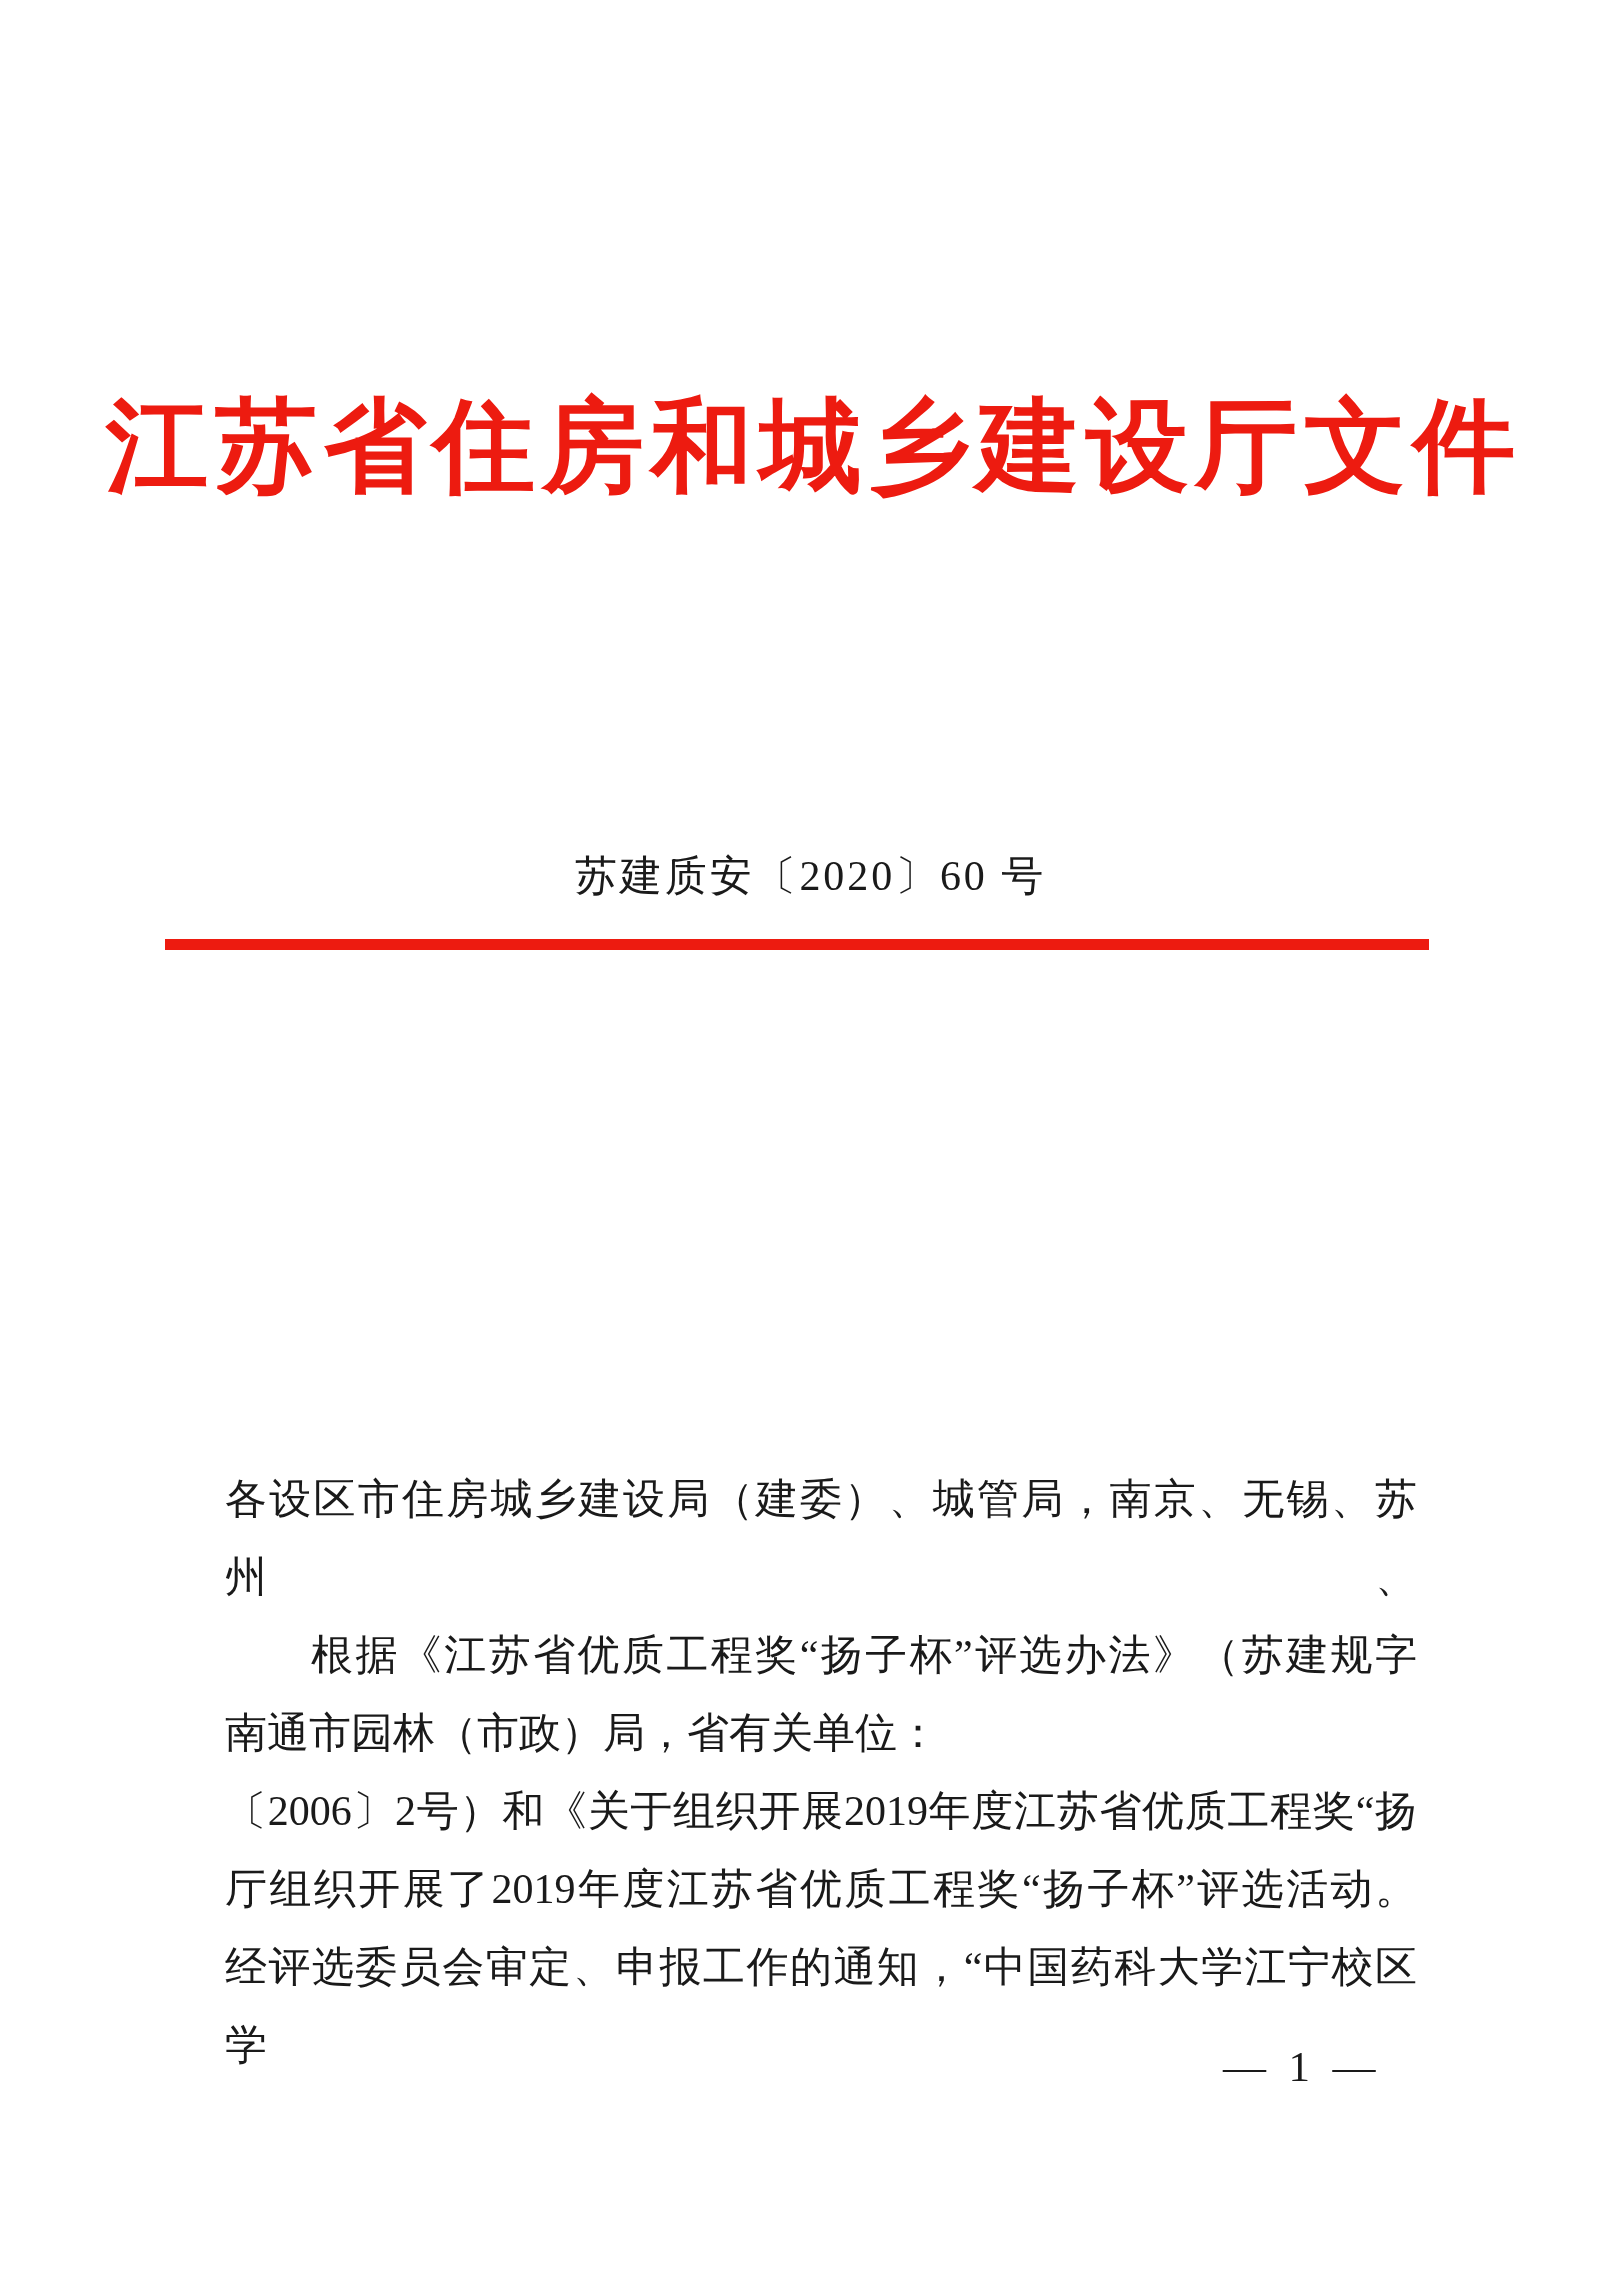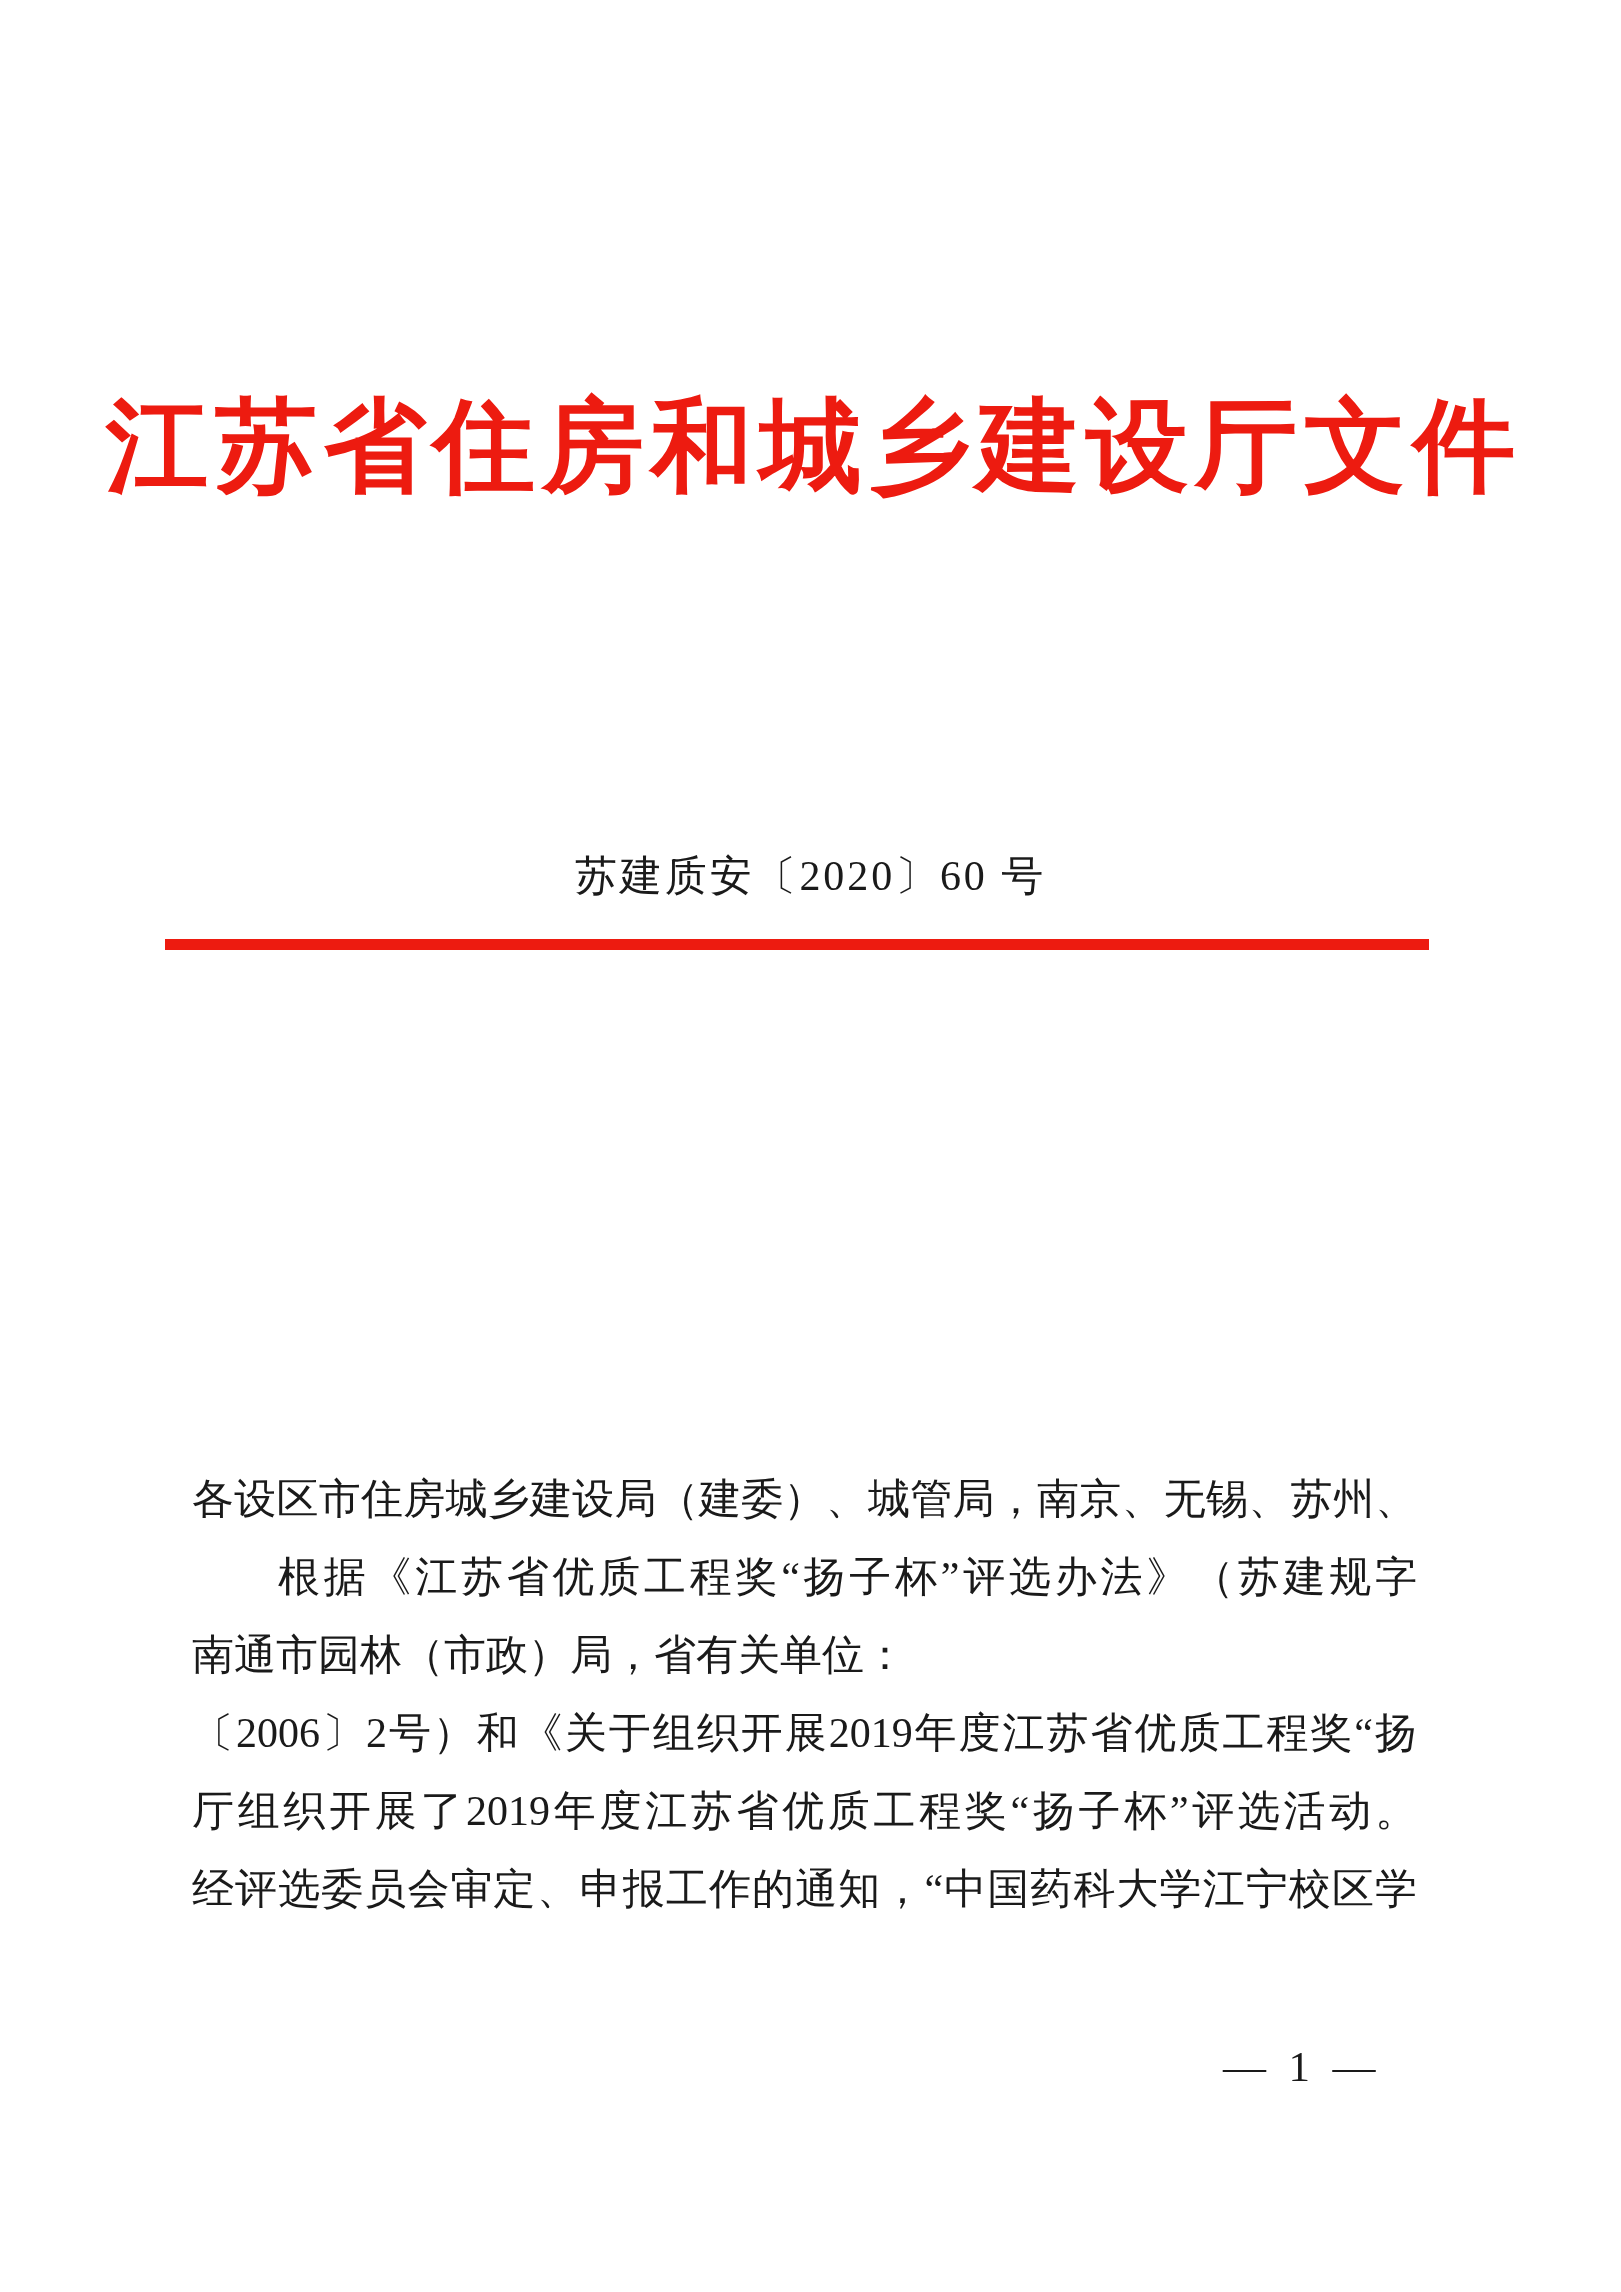--- a/index.html
+++ b/index.html
@@ -69,20 +69,21 @@
     top: 1460px;
     left: 192px;
     width: 1225px;
     font-size: 42px;
     line-height: 78px;
     color: var(--text-black);
   }
   .body-line {
     text-align: justify;
     text-align-last: justify;
+    margin-left: 33px;
   }
   .body-line.no-fill {
     text-align: left;
     text-align-last: left;
   }
   .body-line.indent {
     text-indent: 86px;
   }
   .page-number {
     position: absolute;

